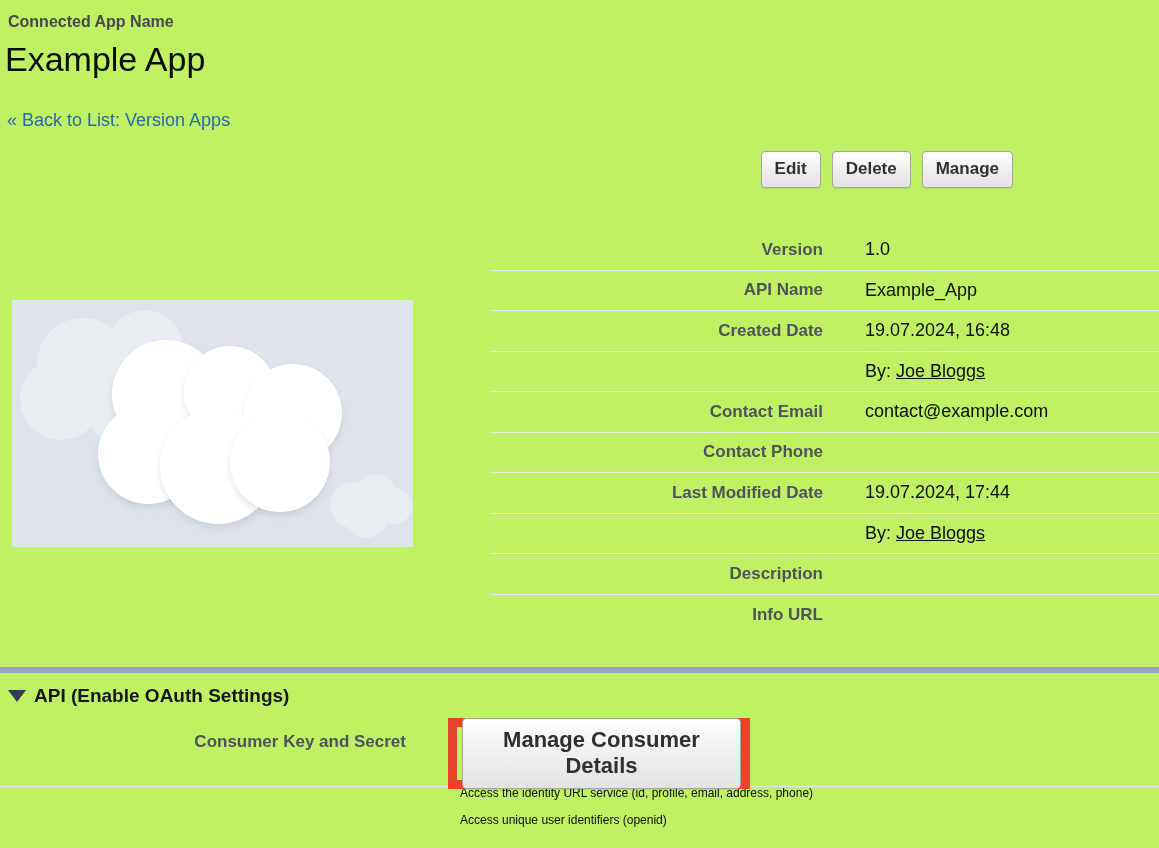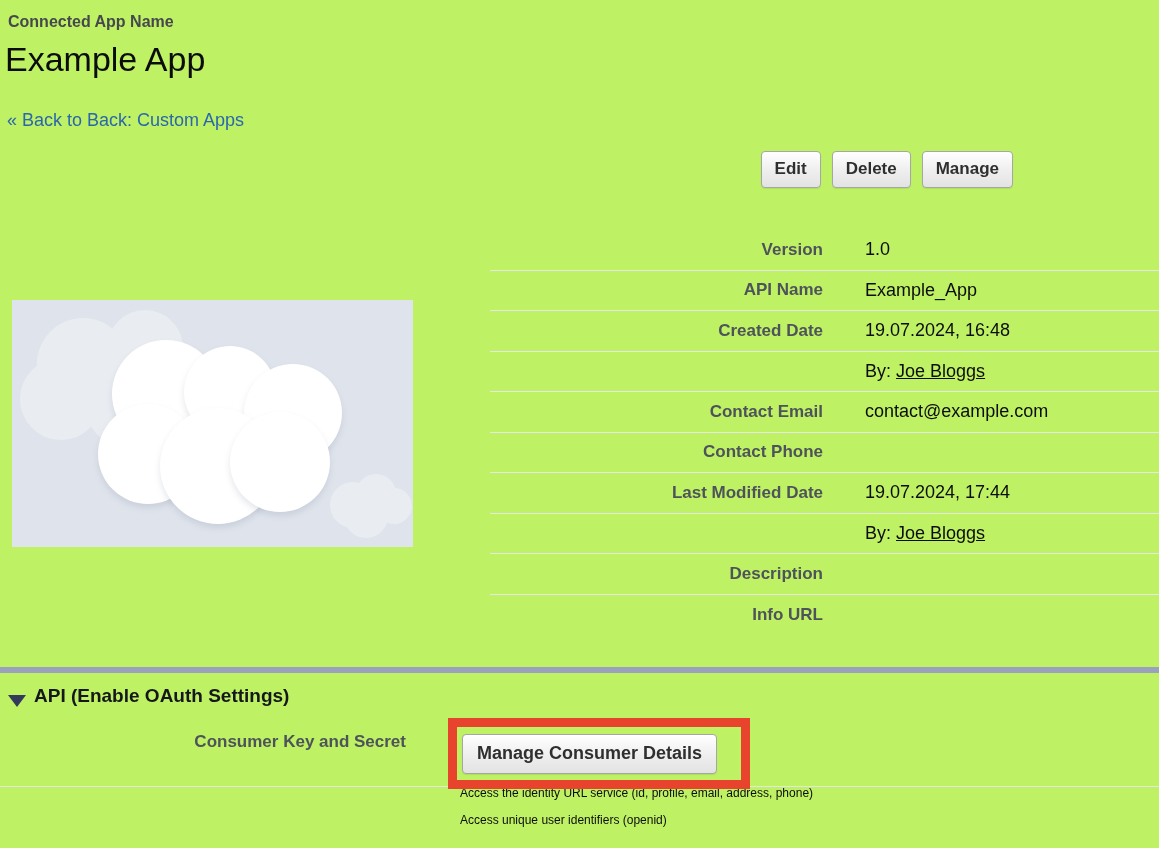--- a/index.html
+++ b/index.html
@@ -32,45 +32,45 @@
   
   .detail-table { position:absolute; left:490px; top:230px; width:669px; }
   .drow { display:flex; height:40.5px; align-items:center; border-bottom:1px solid #e7e7e7; }
   .drow.last { border-bottom:none; }
   .dlabel { width:333px; text-align:right; font-size:17px; font-weight:bold; color:#4e525a; }
   .dvalue { flex:1; padding-left:42px; font-size:18px; color:#0d0d0d; }
   .dvalue a { color:#0d0d0d; text-decoration:underline; cursor:pointer; }
 
   
   .section-divider { position:absolute; left:0; top:667px; width:1159px; height:6px; background:#99a1bc; }
-  .section-header { position:absolute; left:8px; top:685px; display:flex; align-items:flex-end; gap:8px; }
+  .section-header { position:absolute; left:8px; top:685px; display:flex; align-items:center; gap:8px; }
   .tri-down { width:0; height:0; border-left:9px solid transparent; border-right:9px solid transparent; border-top:12px solid #333a5a; cursor:pointer; }
   .section-title { font-size:19px; font-weight:bold; color:#15171c; }
 
   .api-label { position:absolute; left:0; width:406px; text-align:right; font-size:17px; font-weight:bold; color:#4e525a; }
   .row-sep { position:absolute; left:0; top:786px; width:1159px; height:1px; background:#e5e5e5; z-index:0; }
 
   .highlight-box {
     position:absolute; left:448px; top:718px; width:302px; height:71px;
     border:9px solid #e8432c; background:transparent; z-index:2;
     display:flex; align-items:center; padding-left:5px;
   }
-  .manage-consumer-btn { font-size:18px; padding:8px 14px 9px 14px; }
+  .manage-consumer-btn { font-size:22px; padding:8px 14px 9px 14px; }
 
   .scopes-values { position:absolute; left:460px; top:780px; font-size:12px; color:#0d0d0d; line-height:27px; }
   .scope-line { display:block; }
 </style>
 </head>
 <body>
 
 <div class="stage">
 
   <div class="field-label-top">Connected App Name</div>
   <div class="app-title">Example App</div>
-  <a class="back-link">« Back to Back: Custom Apps</a>
+  <a class="back-link">« Back to List: Version Apps</a>
 
   <div class="toolbar">
     <button class="sf-btn">Edit</button>
     <button class="sf-btn">Delete</button>
     <button class="sf-btn">Manage</button>
   </div>
 
   <div class="app-image">
     <span>
       <span class="c faint" style="left:25px; top:18px;  width:92px;  height:92px;"></span>

